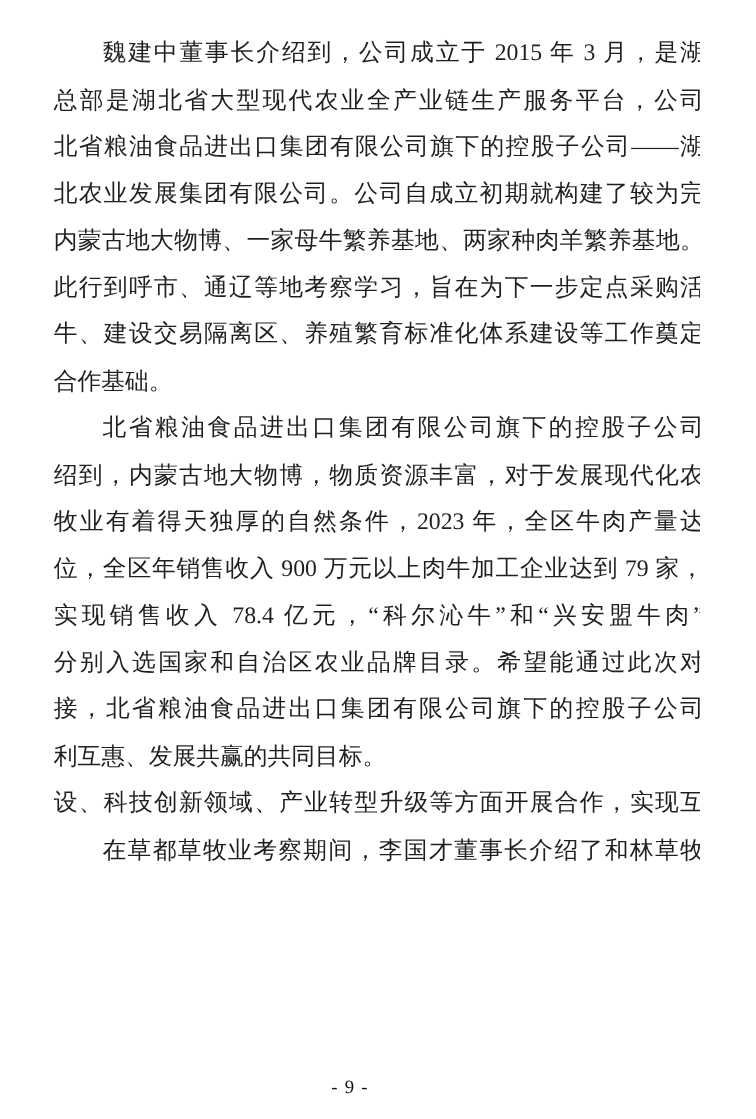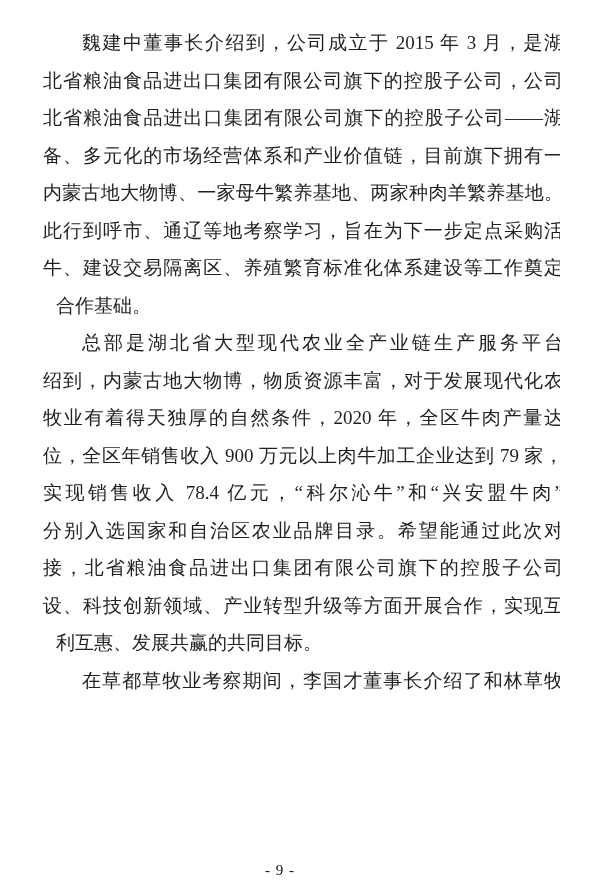--- a/index.html
+++ b/index.html
@@ -32,52 +32,51 @@
     text-align-last: justify;
     text-justify: inter-character;
     overflow: visible;
   }
   .line.indent {
     padding-left: 39px;
   }
   .line.end {
     text-align: left;
     text-align-last: left;
-    margin-left: 13px;
   }
   .footer {
     position: absolute;
     left: 0;
     right: 0;
     top: 862px;
     text-align: center;
     font-size: 15px;
     letter-spacing: 1px;
     color: #111111;
   }
 </style>
 </head>
 <body>
 
 <div class="page">
   <div class="content">
 
   <p class="line indent">魏建中董事长介绍到，公司成立于 2015 年 3 月，是湖</p>
-      <p class="line">北省粮油食品进出口集团有限公司旗下的控股子公司，公司</p>
+      <p class="line">总部是湖北省大型现代农业全产业链生产服务平台，公司</p>
       <p class="line">北省粮油食品进出口集团有限公司旗下的控股子公司——湖</p>
-      <p class="line">备、多元化的市场经营体系和产业价值链，目前旗下拥有一</p>
+      <p class="line">北农业发展集团有限公司。公司自成立初期就构建了较为完</p>
       <p class="line">内蒙古地大物博、一家母牛繁养基地、两家种肉羊繁养基地。</p>
       <p class="line">此行到呼市、通辽等地考察学习，旨在为下一步定点采购活</p>
       <p class="line">牛、建设交易隔离区、养殖繁育标准化体系建设等工作奠定</p>
       <p class="line end">合作基础。</p>
-      <p class="line indent">总部是湖北省大型现代农业全产业链生产服务平台</p>
+      <p class="line indent">北省粮油食品进出口集团有限公司旗下的控股子公司</p>
       <p class="line">绍到，内蒙古地大物博，物质资源丰富，对于发展现代化农</p>
-      <p class="line">牧业有着得天独厚的自然条件，2020 年，全区牛肉产量达</p>
+      <p class="line">牧业有着得天独厚的自然条件，2023 年，全区牛肉产量达</p>
       <p class="line">位，全区年销售收入 900 万元以上肉牛加工企业达到 79 家，</p>
       <p class="line">实现销售收入 78.4 亿元，“科尔沁牛”和“兴安盟牛肉”</p>
       <p class="line">分别入选国家和自治区农业品牌目录。希望能通过此次对</p>
       <p class="line">接，北省粮油食品进出口集团有限公司旗下的控股子公司</p>
+      <p class="line end">利互惠、发展共赢的共同目标。</p>
       <p class="line">设、科技创新领域、产业转型升级等方面开展合作，实现互</p>
-      <p class="line end">利互惠、发展共赢的共同目标。</p>
       <p class="line indent">在草都草牧业考察期间，李国才董事长介绍了和林草牧</p>
     </div>
   <div class="footer">- 9 -</div>
 </div>
 
 </body></html>

